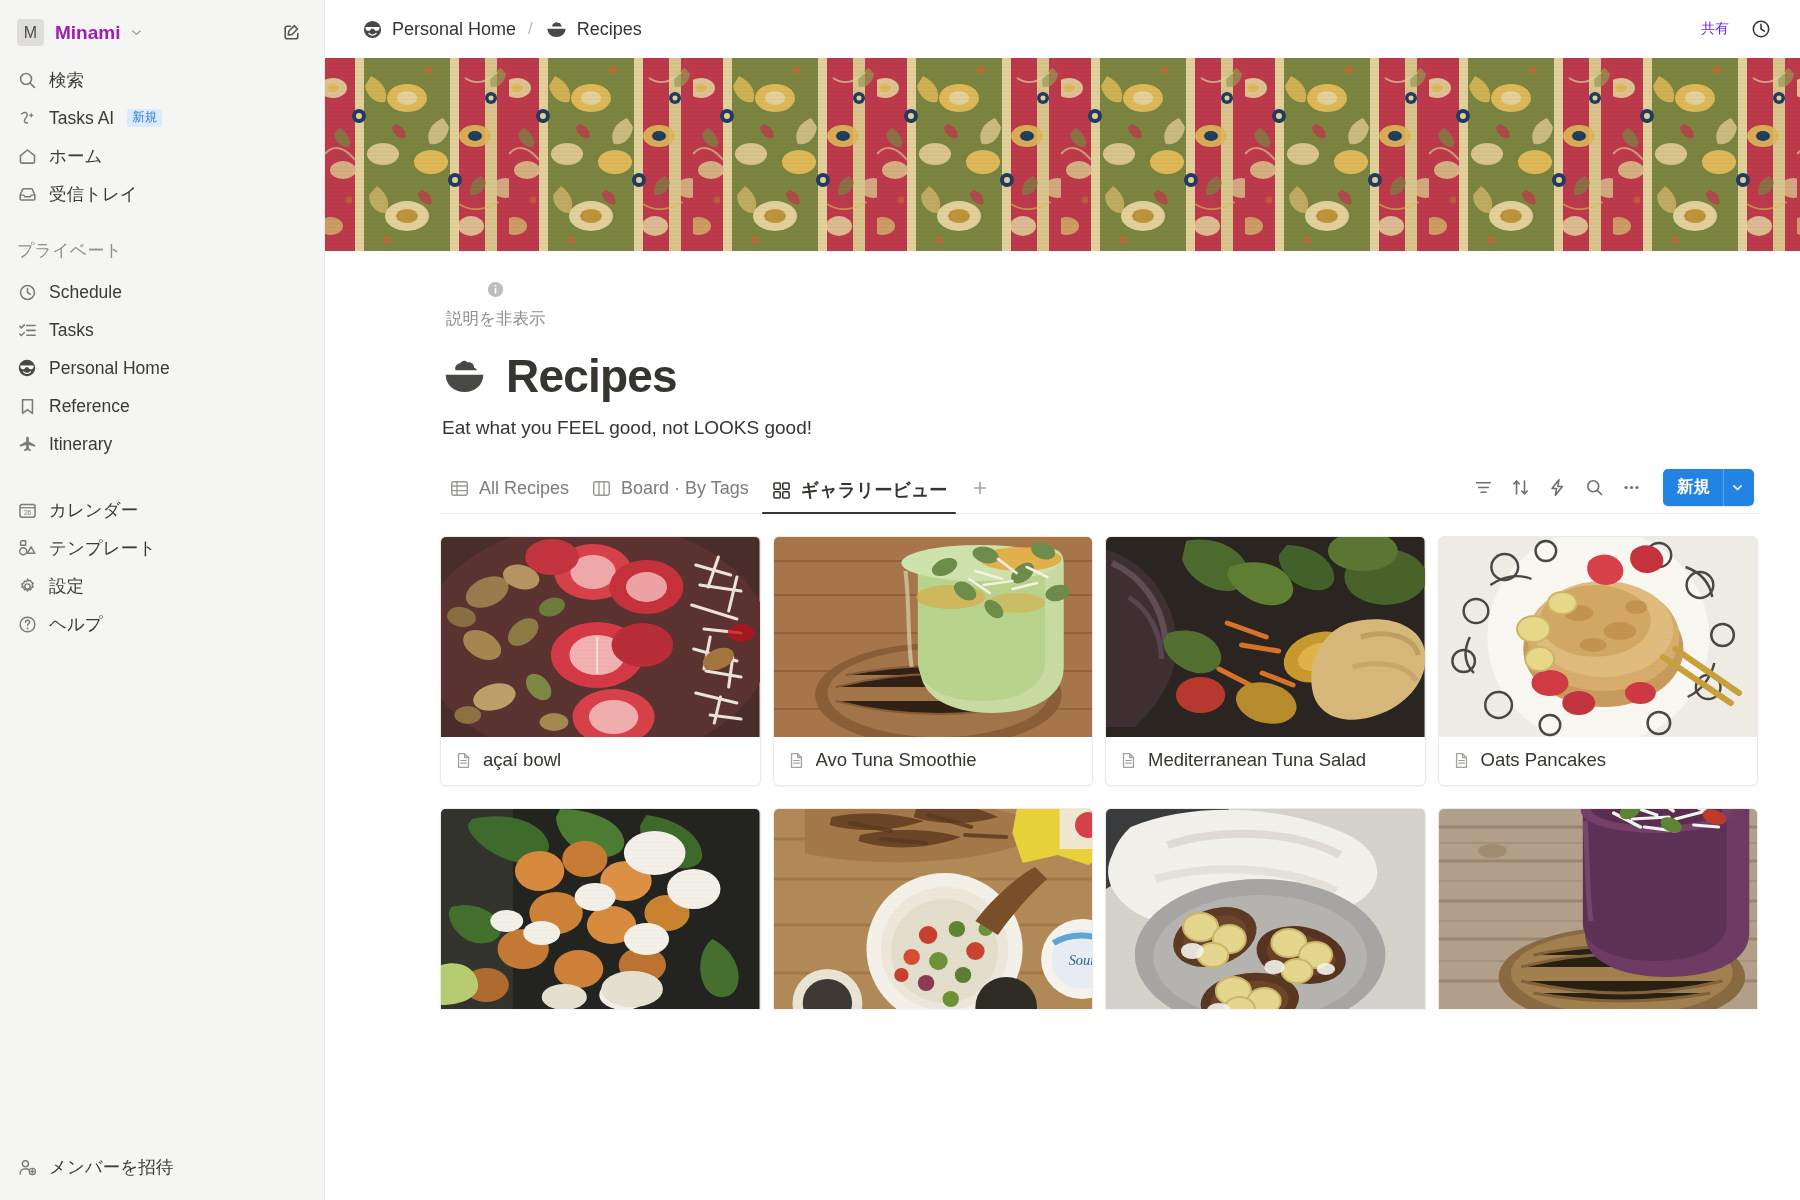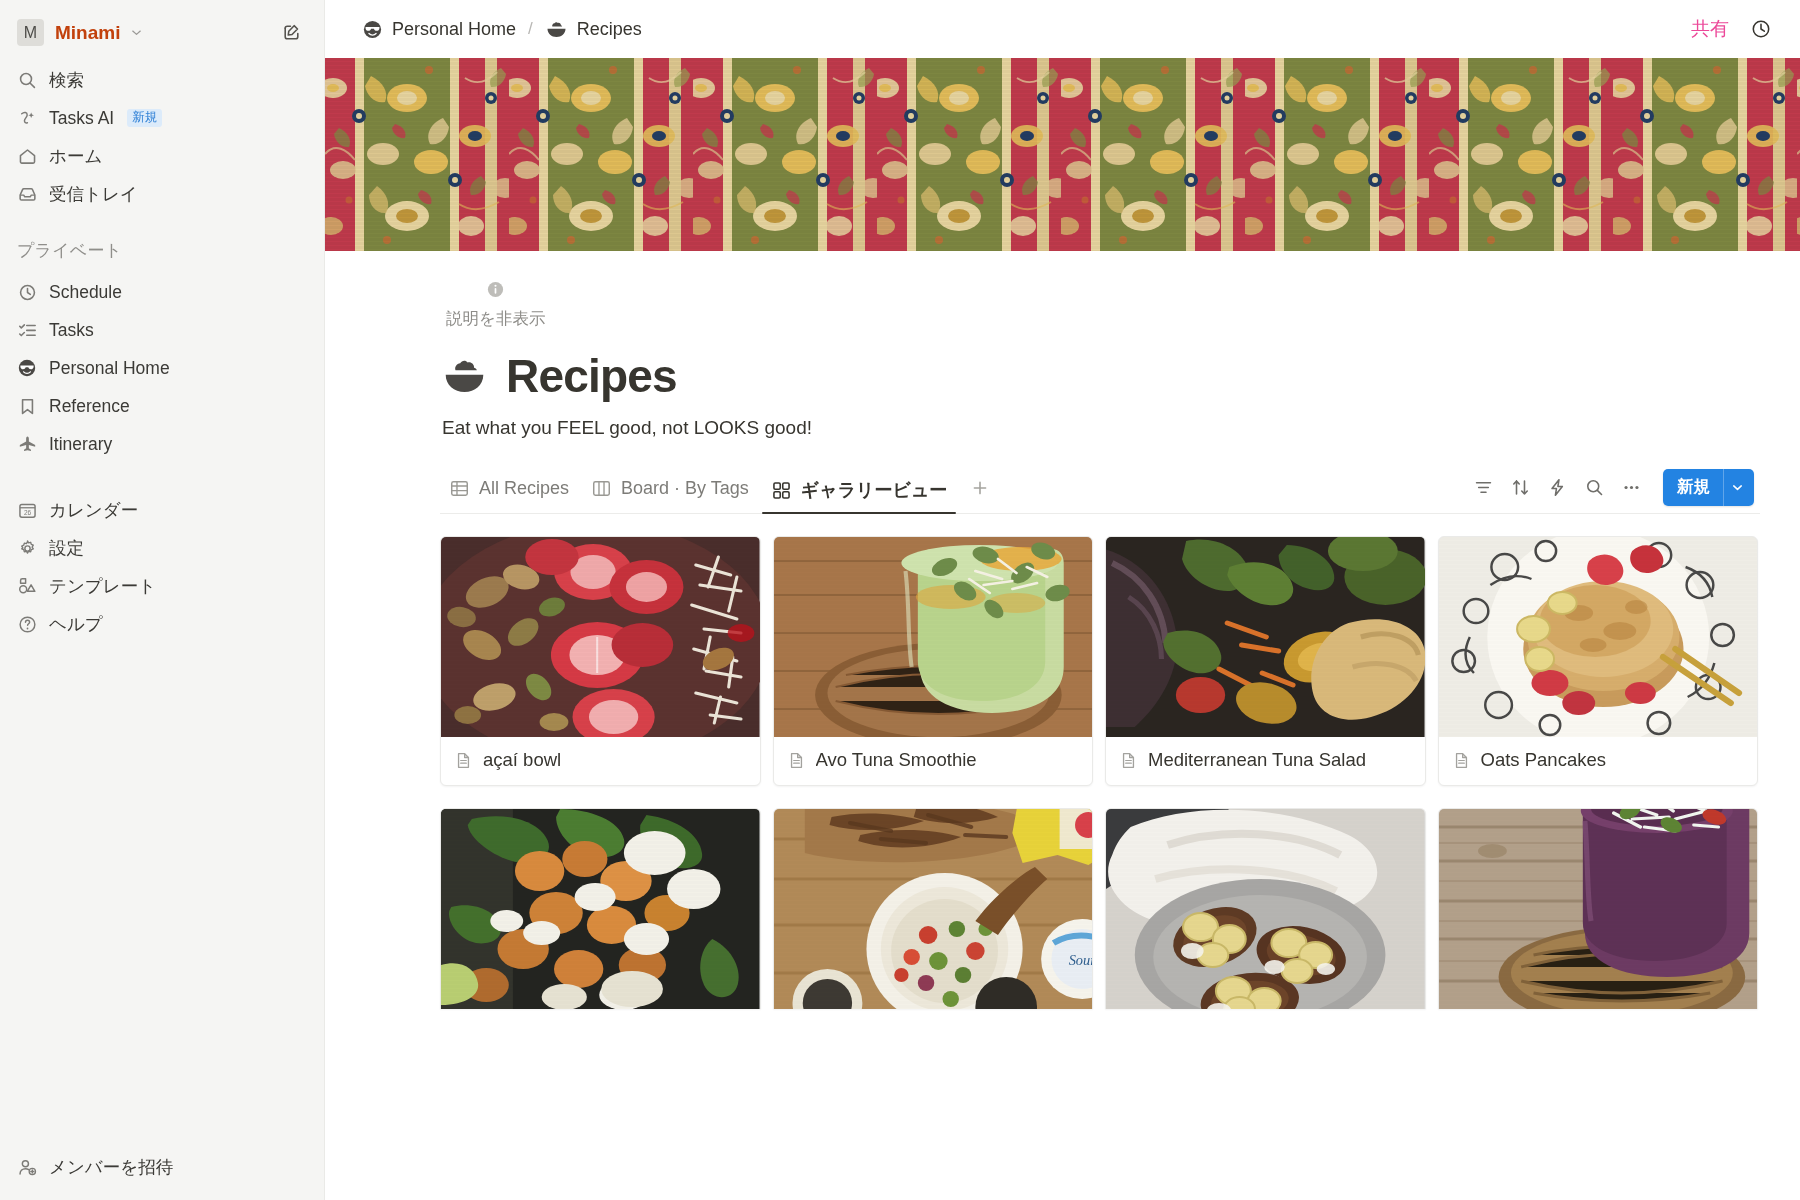--- a/index.html
+++ b/index.html
@@ -26,21 +26,21 @@
     height: 45px; padding: 0 9px 0 8px;
     border-radius: 5px; cursor: pointer;
   }
   .ws-avatar {
     width: 27px; height: 27px; border-radius: 4px;
     background: #DEDDD9; color: #4E4D49;
     display: flex; align-items: center; justify-content: center;
     font-size: 16px; font-weight: 400; flex: none;
   }
   .ws-name {
-    font-size: 19px; font-weight: 600; color: #c2410c;
+    font-size: 19px; font-weight: 600; color: #a21caf;
     margin-left: 11px; white-space: nowrap;
   }
   .ws-chev { margin-left: 9px; color: #9B9A97; display:flex; align-items:center;}
   .ws-spacer { flex: 1; }
   .ws-edit { color: #55534E; display: flex; align-items: center; cursor: pointer; padding: 4px; border-radius: 4px;}
 
   .nav-list { padding: 6px 9px 0 9px; }
   .nav-item {
     display: flex; align-items: center;
     height: 38px; padding: 0 8px;
@@ -82,21 +82,21 @@
   .topbar {
     height: 58px; display: flex; align-items: center;
     padding: 0 22px 0 30px; position: relative; z-index: 5;
     background: #fff;
   }
   .crumb { display: flex; align-items: center; gap: 9px; cursor: pointer;
            padding: 4px 7px; border-radius: 4px; }
   .crumb-text { font-size: 18px; color: #37352F; white-space: nowrap; }
   .crumb-sep { color: #B9B8B5; font-size: 17px; margin: 0 5px; }
   .tb-spacer { flex: 1; }
-  .tb-share { font-size: 19px; color: #ec4899; padding: 5px 9px; border-radius: 4px; cursor: pointer;}
+  .tb-share { font-size: 14px; color: #6d28d9; padding: 5px 9px; border-radius: 4px; cursor: pointer;}
   .tb-ico { color: #37352F; padding: 6px; border-radius: 4px; cursor: pointer; display:flex; margin-left: 6px;}
 
   
   .cover {
     height: 193px; width: 100%;
     position: relative; overflow: hidden;
     background: #C24352;
   }
   .cover svg { display: block; width: 100%; height: 100%; }
 
@@ -321,35 +321,35 @@
             <rect x="2.8" y="4.2" width="14.4" height="12.2" rx="1.8" stroke="currentColor" stroke-width="1.4"></rect>
             <path d="M2.8 7.4h14.4" stroke="currentColor" stroke-width="1.2"></path>
             <text x="10" y="14.3" font-family="Liberation Sans, sans-serif" font-size="6.2" fill="currentColor" text-anchor="middle">26</text>
           </svg>
         </span>
         <span class="nav-label">カレンダー</span>
       </div>
       <div class="nav-item">
         <span class="nav-ico">
           <svg width="21" height="21" viewBox="0 0 20 20" fill="none">
-            <circle cx="10" cy="10" r="2.5" stroke="currentColor" stroke-width="1.4"></circle>
-            <path d="M10 2.8l1 1.8 2-.5.6 2 1.9.8-1.1 1.7 1.1 1.7-1.9.8-.6 2-2-.5-1 1.8-1-1.8-2 .5-.6-2-1.9-.8L5.6 9.4 4.5 7.7l1.9-.8.6-2 2 .5 1-1.8z" stroke="currentColor" stroke-width="1.3" stroke-linejoin="round"></path>
-          </svg>
-        </span>
-        <span class="nav-label">設定</span>
-      </div>
-      <div class="nav-item">
-        <span class="nav-ico">
-          <svg width="21" height="21" viewBox="0 0 20 20" fill="none">
             <path d="M3.4 4.2a1.6 1.6 0 011.6-1.6h3.2v4.2H3.4V4.2z" stroke="currentColor" stroke-width="1.4" stroke-linejoin="round"></path>
             <circle cx="5.9" cy="12.6" r="3.3" stroke="currentColor" stroke-width="1.4"></circle>
             <path d="M13.4 8.4l3.6 6.2h-7.2l3.6-6.2z" stroke="currentColor" stroke-width="1.4" stroke-linejoin="round"></path>
           </svg>
         </span>
         <span class="nav-label">テンプレート</span>
+      </div>
+      <div class="nav-item">
+        <span class="nav-ico">
+          <svg width="21" height="21" viewBox="0 0 20 20" fill="none">
+            <circle cx="10" cy="10" r="2.5" stroke="currentColor" stroke-width="1.4"></circle>
+            <path d="M10 2.8l1 1.8 2-.5.6 2 1.9.8-1.1 1.7 1.1 1.7-1.9.8-.6 2-2-.5-1 1.8-1-1.8-2 .5-.6-2-1.9-.8L5.6 9.4 4.5 7.7l1.9-.8.6-2 2 .5 1-1.8z" stroke="currentColor" stroke-width="1.3" stroke-linejoin="round"></path>
+          </svg>
+        </span>
+        <span class="nav-label">設定</span>
       </div>
       <div class="nav-item">
         <span class="nav-ico">
           <svg width="21" height="21" viewBox="0 0 20 20" fill="none">
             <circle cx="10" cy="10" r="7" stroke="currentColor" stroke-width="1.4"></circle>
             <path d="M8.1 7.9c0-1.1.9-1.9 2-1.9s1.9.8 1.9 1.8c0 1.5-1.9 1.5-1.9 3" stroke="currentColor" stroke-width="1.4" stroke-linecap="round"></path>
             <circle cx="10" cy="13.8" r=".85" fill="currentColor"></circle>
           </svg>
         </span>
         <span class="nav-label">ヘルプ</span>

